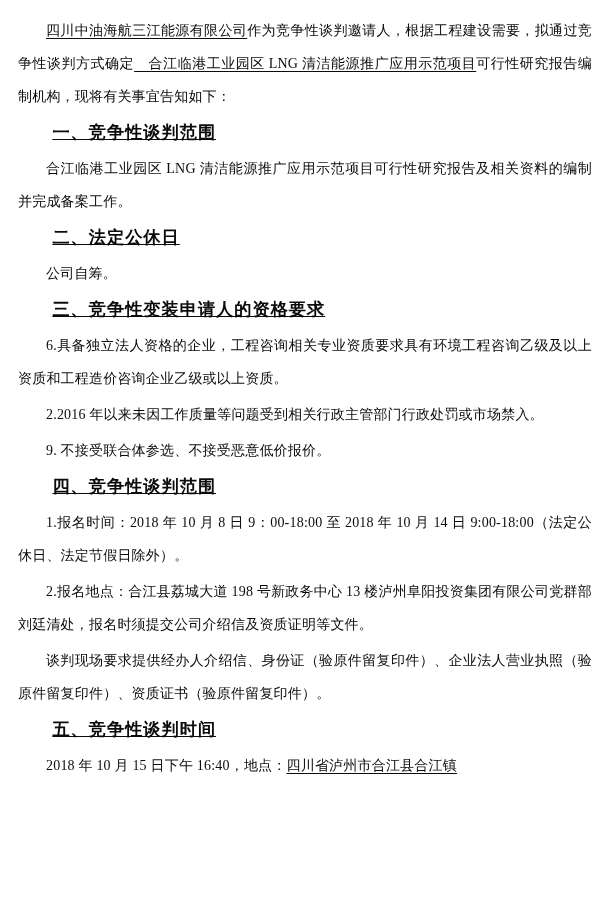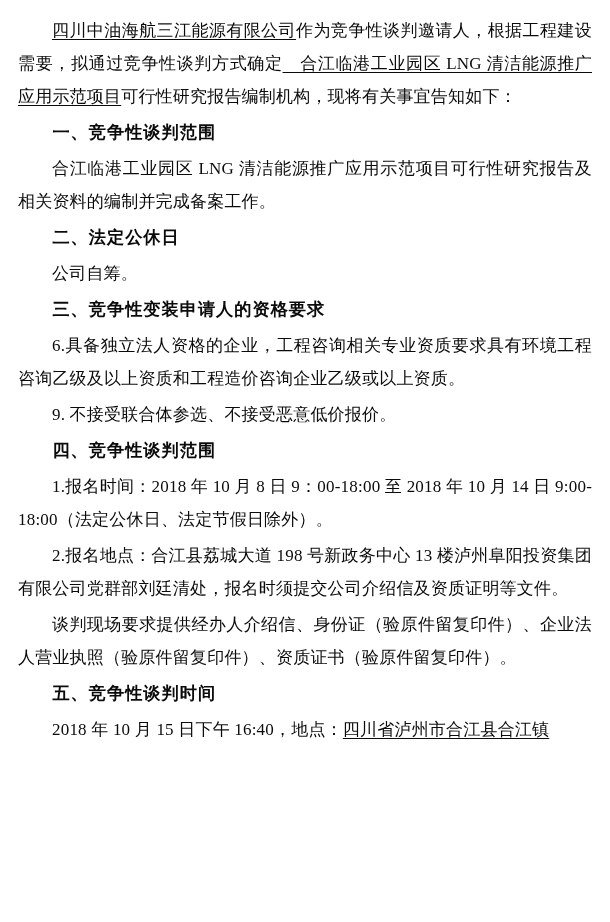--- a/index.html
+++ b/index.html
@@ -19,54 +19,56 @@
     background: #ffffff;
     padding: 0;
     box-sizing: border-box;
   }
   .doc {
     padding: 14px 18px 0 18px;
     box-sizing: border-box;
   }
   p {
     margin: 0 0 3px 0;
-    font-size: 17px;
+    font-size: 14px;
     line-height: 33px;
     text-align: justify;
     text-justify: inter-ideograph;
     letter-spacing: 0.2px;
   }
   .indent {
     text-indent: 2em;
   }
   .heading {
     font-weight: bold;
     text-indent: 2em;
     margin: 0 0 3px 0;
     font-size: 17.2px;
     line-height: 33px;
     letter-spacing: 1px;
+    text-decoration: underline;
   }
   .u {
     text-decoration: underline;
     text-underline-offset: 3px;
   }
 </style>
 </head>
 <body>
 
 <div class="page">
   <div class="doc" id="doc-body">
       <p class="indent"><span class="u">四川中油海航三江能源有限公司</span><span class="">作为竞争性谈判邀请人，根据工程建设需要，拟通过竞争性谈判方式确定</span><span class="u">　合江临港工业园区 LNG 清洁能源推广应用示范项目</span><span class="">可行性研究报告编制机构，现将有关事宜告知如下：</span></p>
       <p class="heading"><span class="">一、竞争性谈判范围</span></p>
       <p class="indent"><span class="">合江临港工业园区 LNG 清洁能源推广应用示范项目可行性研究报告及相关资料的编制并完成备案工作。</span></p>
       <p class="heading"><span class="">二、法定公休日</span></p>
       <p class="indent"><span class="">公司自筹。</span></p>
       <p class="heading"><span class="">三、竞争性变装申请人的资格要求</span></p>
       <p class="indent"><span class="">6.具备独立法人资格的企业，工程咨询相关专业资质要求具有环境工程咨询乙级及以上资质和工程造价咨询企业乙级或以上资质。</span></p>
+      <p class="indent"><span class="">2.2016 年以来未因工作质量等问题受到相关行政主管部门行政处罚或市场禁入。</span></p>
       <p class="indent"><span class="">9. 不接受联合体参选、不接受恶意低价报价。</span></p>
       <p class="heading"><span class="">四、竞争性谈判范围</span></p>
       <p class="indent"><span class="">1.报名时间：2018 年 10 月 8 日 9：00-18:00 至 2018 年 10 月 14 日 9:00-18:00（法定公休日、法定节假日除外）。</span></p>
       <p class="indent"><span class="">2.报名地点：合江县荔城大道 198 号新政务中心 13 楼泸州阜阳投资集团有限公司党群部刘廷清处，报名时须提交公司介绍信及资质证明等文件。</span></p>
       <p class="indent"><span class="">谈判现场要求提供经办人介绍信、身份证（验原件留复印件）、企业法人营业执照（验原件留复印件）、资质证书（验原件留复印件）。</span></p>
       <p class="heading"><span class="">五、竞争性谈判时间</span></p>
       <p class="indent"><span class="">2018 年 10 月 15 日下午 16:40，地点：</span><span class="u">四川省泸州市合江县合江镇</span></p>
     </div>
 </div>
 

